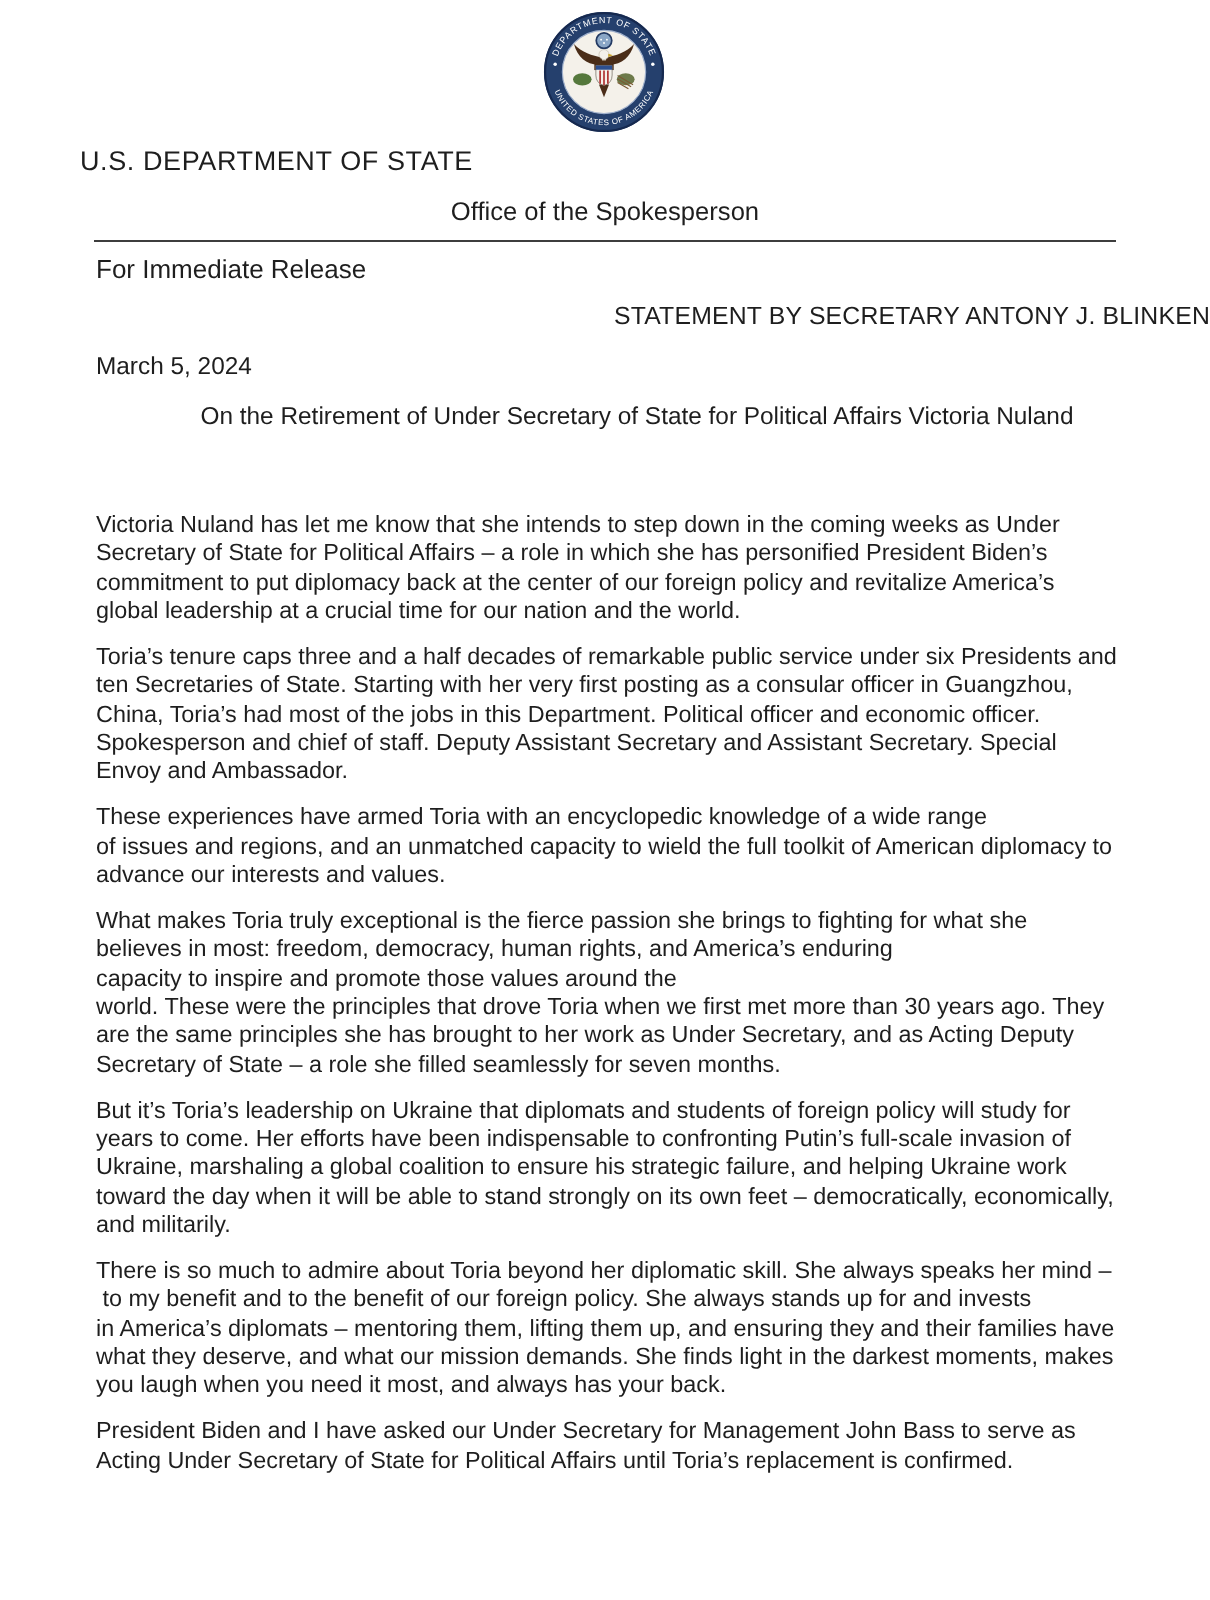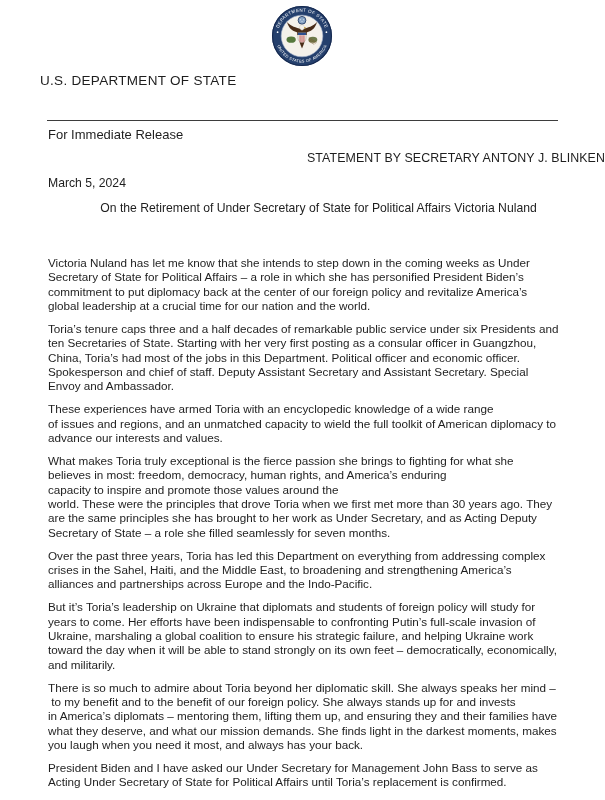--- a/index.html
+++ b/index.html
@@ -70,20 +70,21 @@
       <path d="M27.8,28.6 h8.4 v2.3 h-8.4 Z" fill="#2d4f8f"></path>
       <path d="M30,31.2 v6.9 M32,31.2 v7.7 M34,31.2 v6.9" stroke="#b23a39" stroke-width="0.9" fill="none"></path>
 
       <ellipse cx="20.8" cy="35.8" rx="4.8" ry="3.2" fill="#55783c"></ellipse>
       <ellipse cx="43.2" cy="35.8" rx="4.6" ry="3.1" fill="#6d7a4a"></ellipse>
       <path d="M39,33.8 L47,38.6 M39,35.6 L46,39.6 M39,37.4 L44.6,40.6" stroke="#7a5a33" stroke-width="0.6" fill="none"></path>
     </svg>
   </div>
 
   <div class="agency">U.S. DEPARTMENT OF STATE</div>
+  <div class="office">Office of the Spokesperson</div>
   <div class="rule"></div>
   <div class="release">For Immediate Release</div>
 
   <div class="stmt-title">STATEMENT BY SECRETARY ANTONY J. BLINKEN</div>
   <div class="date">March 5, 2024</div>
   <div class="subject">On the Retirement of Under Secretary of State for Political Affairs Victoria Nuland</div>
 
   <div class="body-text">
       <p class="para">Victoria Nuland has let me know that she intends to step down in the coming weeks as Under
 Secretary of State for Political Affairs – a role in which she has personified President Biden’s
@@ -96,23 +97,20 @@
 Envoy and Ambassador.</p>
       <p class="para">These experiences have armed Toria with an encyclopedic knowledge of a wide range
 of issues and regions, and an unmatched capacity to wield the full toolkit of American diplomacy to
 advance our interests and values.</p>
       <p class="para">What makes Toria truly exceptional is the fierce passion she brings to fighting for what she
 believes in most: freedom, democracy, human rights, and America’s enduring
 capacity to inspire and promote those values around the
 world. These were the principles that drove Toria when we first met more than 30 years ago. They
 are the same principles she has brought to her work as Under Secretary, and as Acting Deputy
 Secretary of State – a role she filled seamlessly for seven months.</p>
-      <p class="para">Over the past three years, Toria has led this Department on everything from addressing complex
-crises in the Sahel, Haiti, and the Middle East, to broadening and strengthening America’s
-alliances and partnerships across Europe and the Indo-Pacific.</p>
       <p class="para">But it’s Toria’s leadership on Ukraine that diplomats and students of foreign policy will study for
 years to come. Her efforts have been indispensable to confronting Putin’s full-scale invasion of
 Ukraine, marshaling a global coalition to ensure his strategic failure, and helping Ukraine work
 toward the day when it will be able to stand strongly on its own feet – democratically, economically,
 and militarily.</p>
       <p class="para">There is so much to admire about Toria beyond her diplomatic skill. She always speaks her mind –
  to my benefit and to the benefit of our foreign policy. She always stands up for and invests
 in America’s diplomats – mentoring them, lifting them up, and ensuring they and their families have
 what they deserve, and what our mission demands. She finds light in the darkest moments, makes
 you laugh when you need it most, and always has your back.</p>

